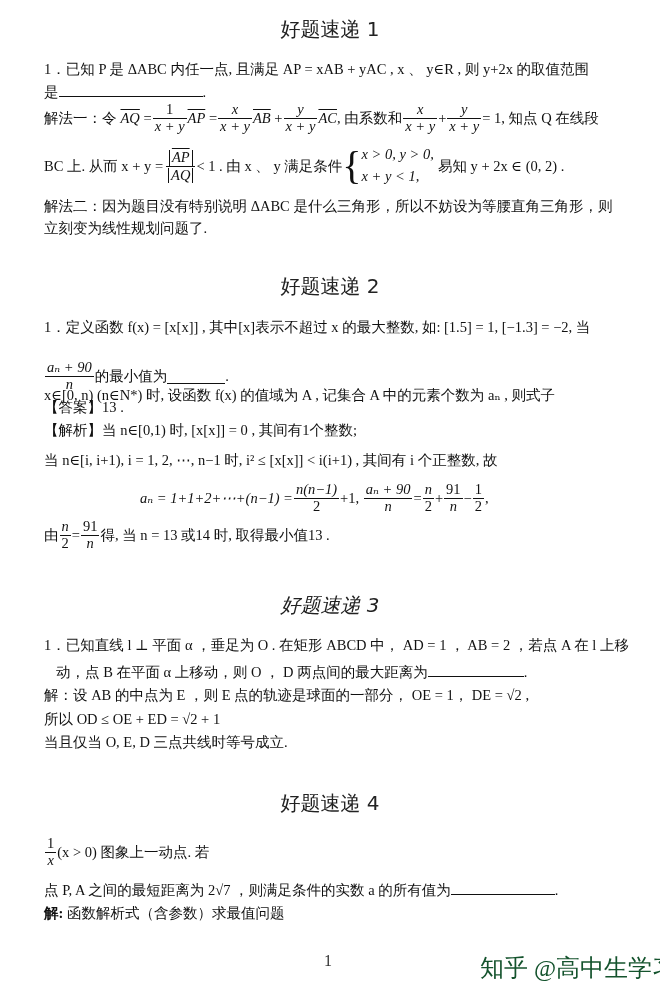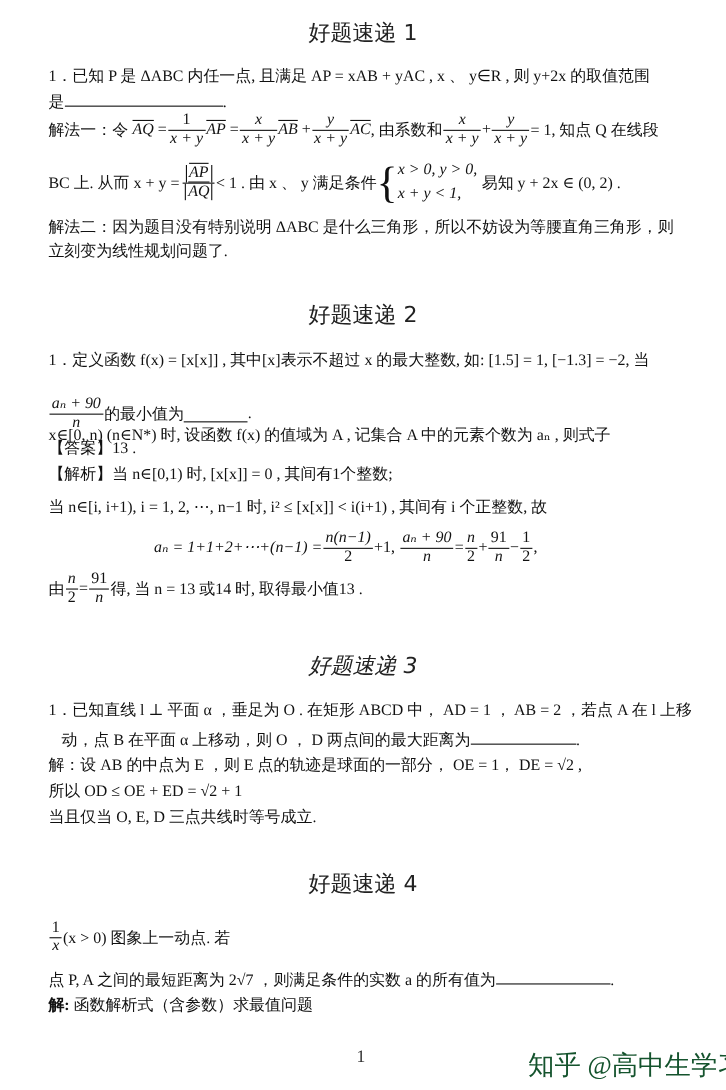--- a/index.html
+++ b/index.html
@@ -17,21 +17,21 @@
   .sys { display:inline-block; vertical-align:middle; line-height:1.5; }
   .abs-bar { display:inline-block; border-left:1px solid #111; border-right:1px solid #111; padding:0 2px; vertical-align:middle; }
   .footer-page { font-size:16px; color:#333; }
   .watermark { font-family:Liberation Serif, serif; font-size:24px; color:#14532d; }
   .bold { font-weight:bold; }
 </style>
 </head>
 <body>
 
 <div class="abs title" style="top:16px;">好题速递 1</div>
-<div class="abs" style="top:60px;left:44px;font-family:Liberation Serif, serif;">1．已知 P 是 ΔABC 内任一点, 且满足 AP = xAB + yAC , x 、 y∈R , 则 y+2x 的取值范围</div>
+<div class="abs" style="top:60px;left:44px;">1．已知 P 是 ΔABC 内任一点, 且满足 AP = xAB + yAC , x 、 y∈R , 则 y+2x 的取值范围</div>
 <div class="abs" style="top:82px;left:44px;">
   <span>是</span><span class="blank" style="width:144px;"></span><span>.</span>
 </div>
 <div class="abs" style="top:98px;left:44px;height:40px;display:flex;align-items:center;">
   <span>解法一：令</span>
   <span class="ol it" style="margin-left:4px;">AQ</span>&nbsp;=
   <span class="frac">
       <span class="num">1</span>
       <span class="den it">x + y</span>
     </span>

